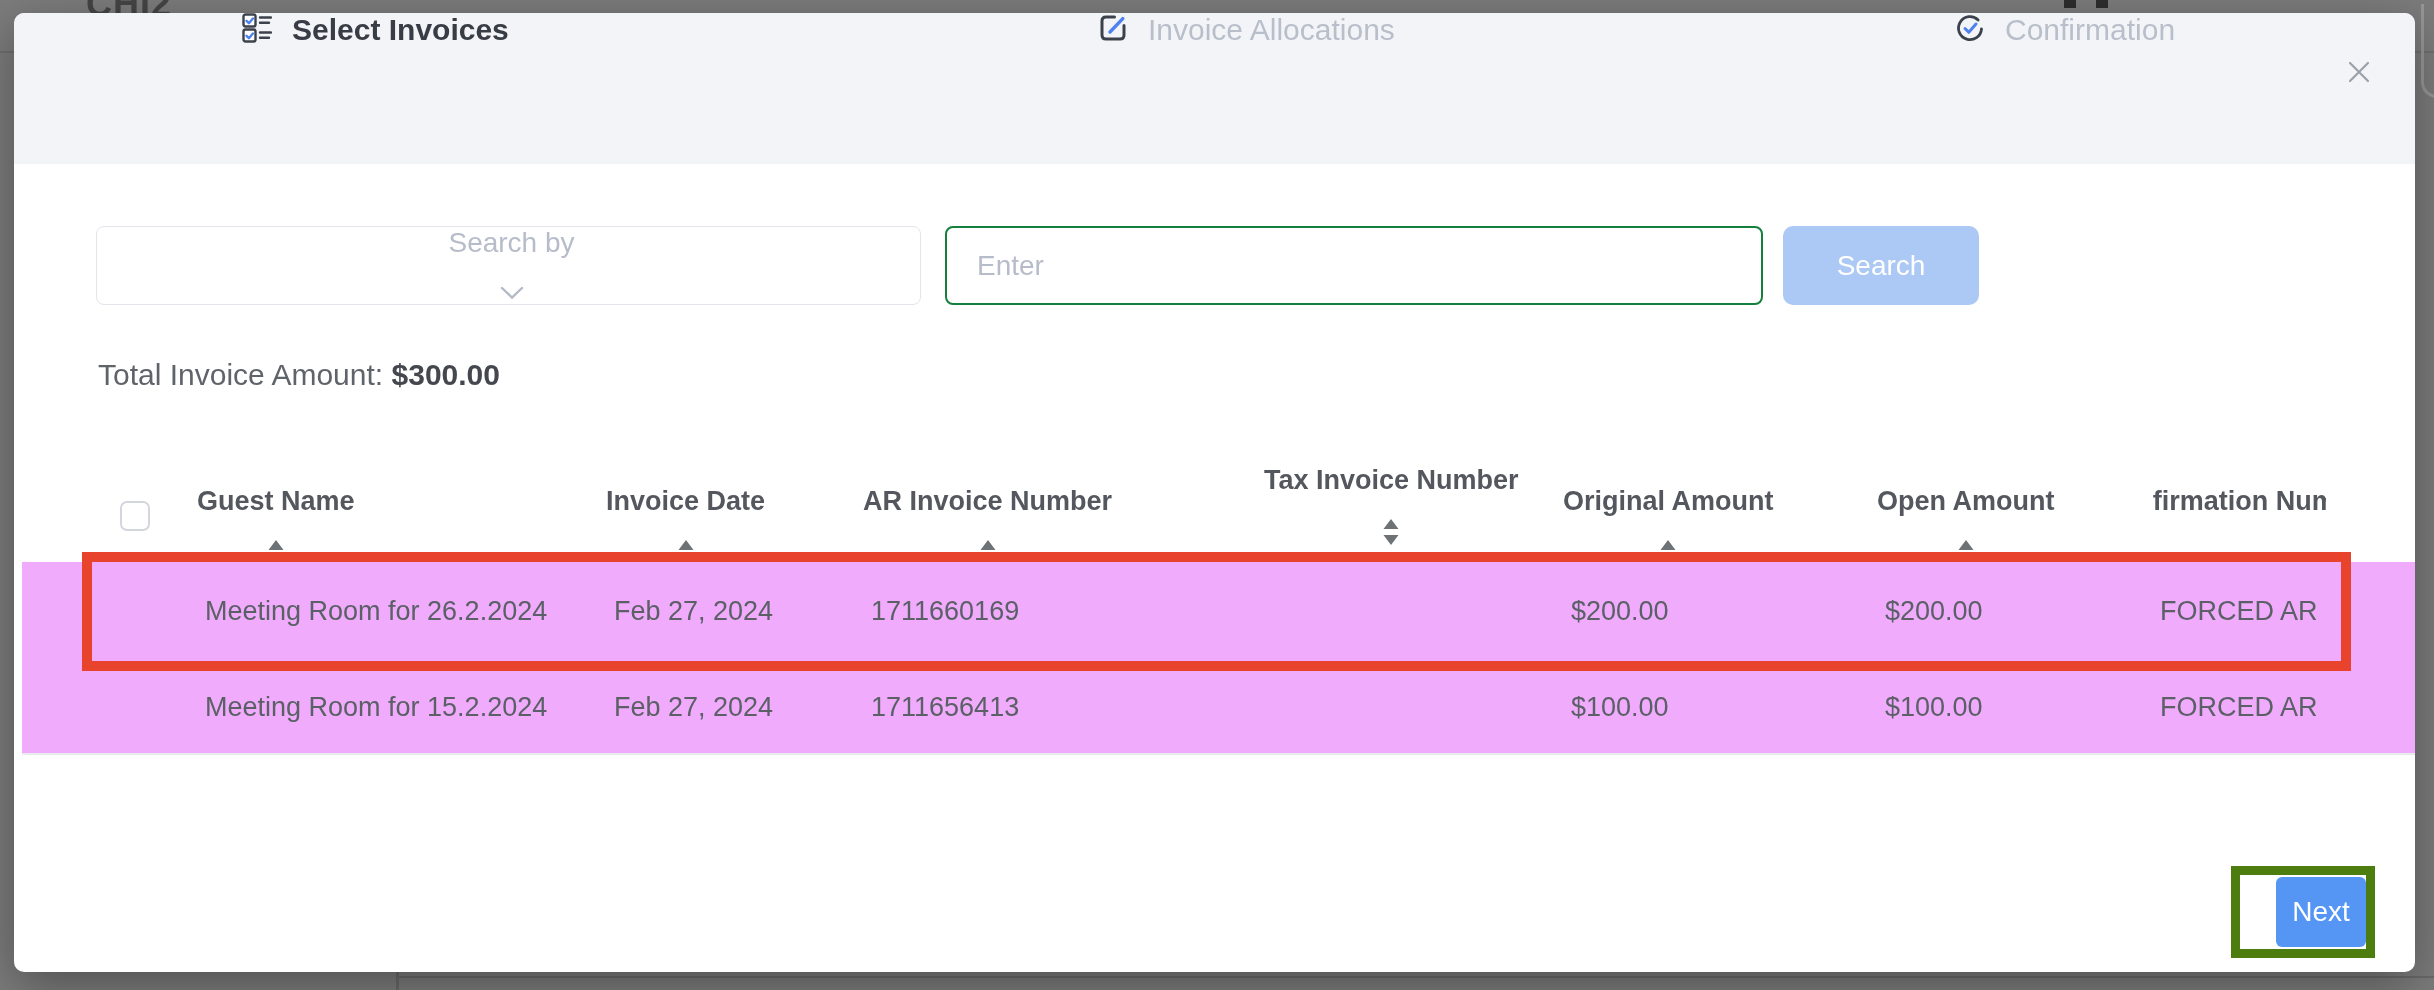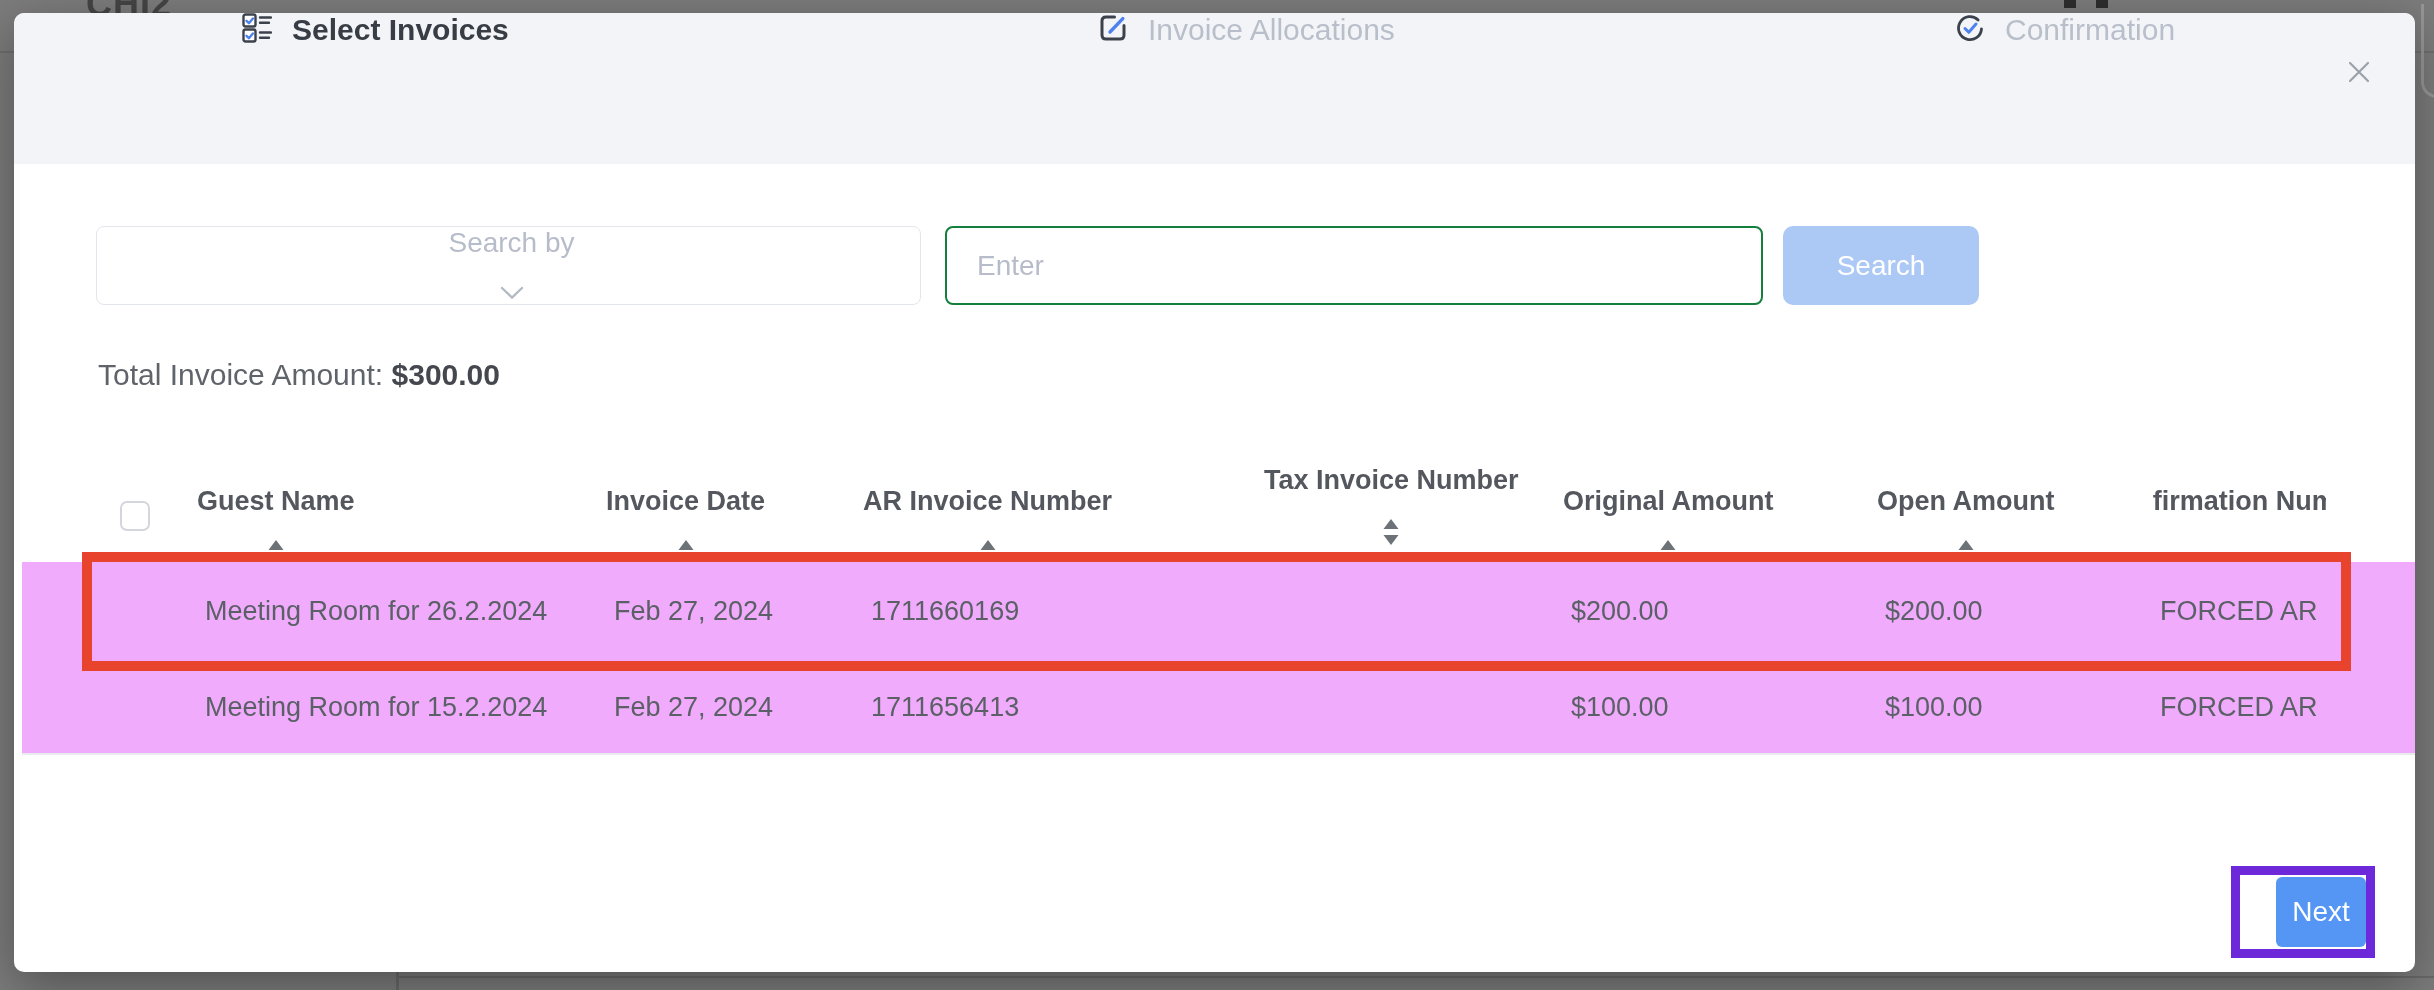--- a/index.html
+++ b/index.html
@@ -86,21 +86,21 @@
           font-size:27px; color:#5b5f66; white-space:nowrap; }
 
   .row-highlight {
     position:absolute; left:68px; top:539px; width:2269px; height:119px;
     border:10px solid #e8432d; pointer-events:none; z-index:5;
   }
 
   
   .next-highlight {
     position:absolute; left:2217px; top:853px; width:144px; height:92px;
-    border:9px solid #6d28d9; background:#fff;
+    border:9px solid #4d7c0f; background:#fff;
     display:flex; align-items:center; justify-content:center; z-index:5;padding-left:36px;
   }
   .next-btn { width:118px; height:70px; background:#5596f5; color:#fff; border:none;
               border-radius:6px; font-size:28px; cursor:pointer;
               font-family:"Liberation Sans", sans-serif; }
 </style>
 </head>
 <body>
 
 <div class="bg-label">CHI2</div>

